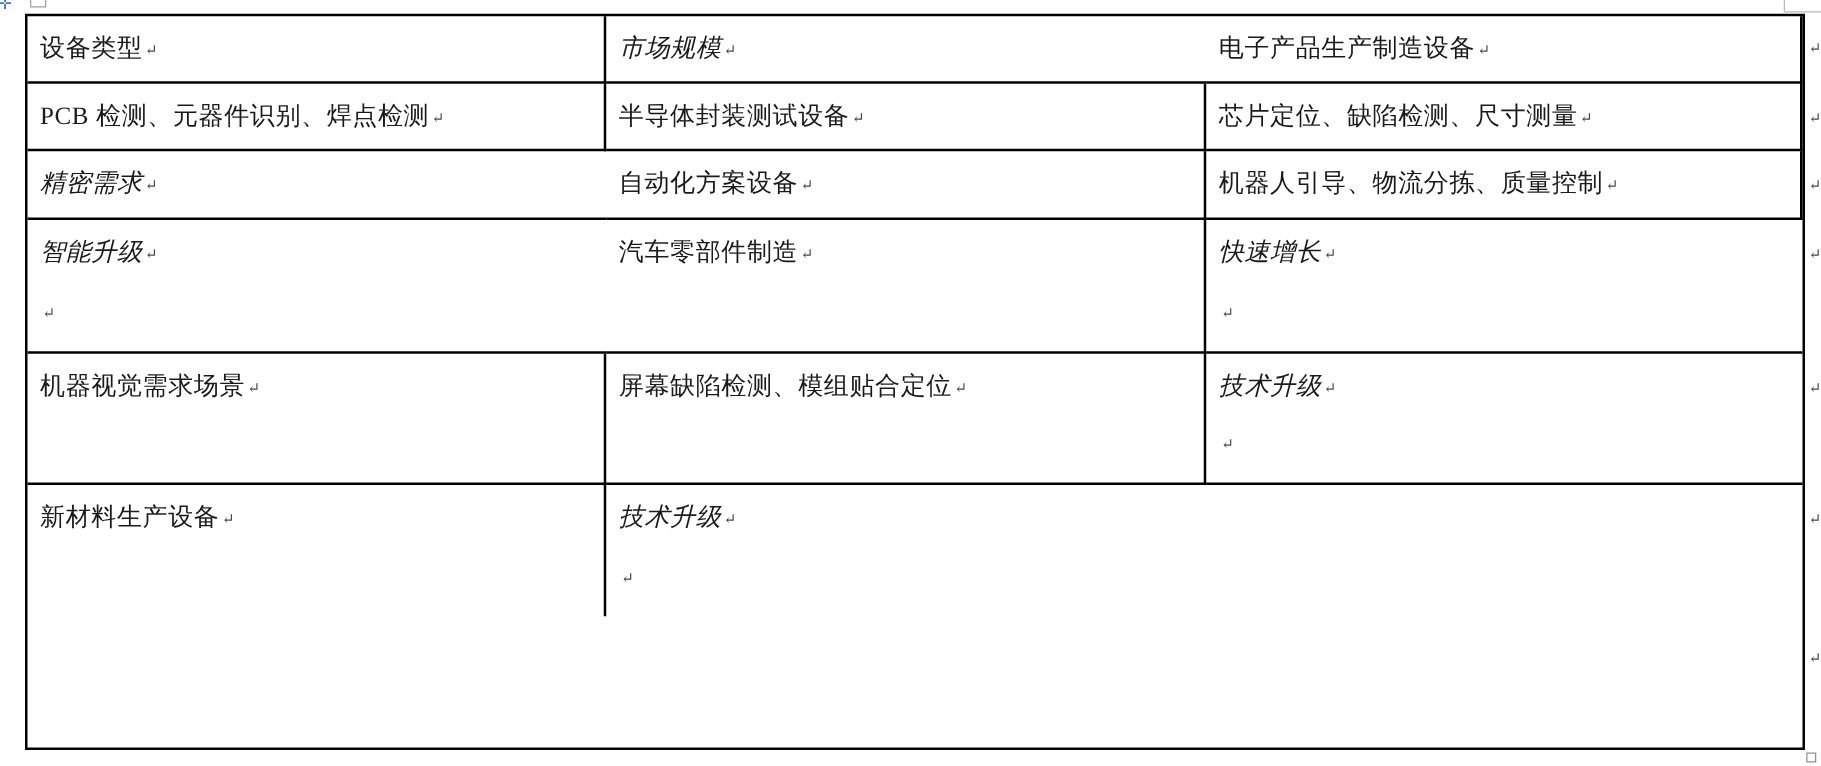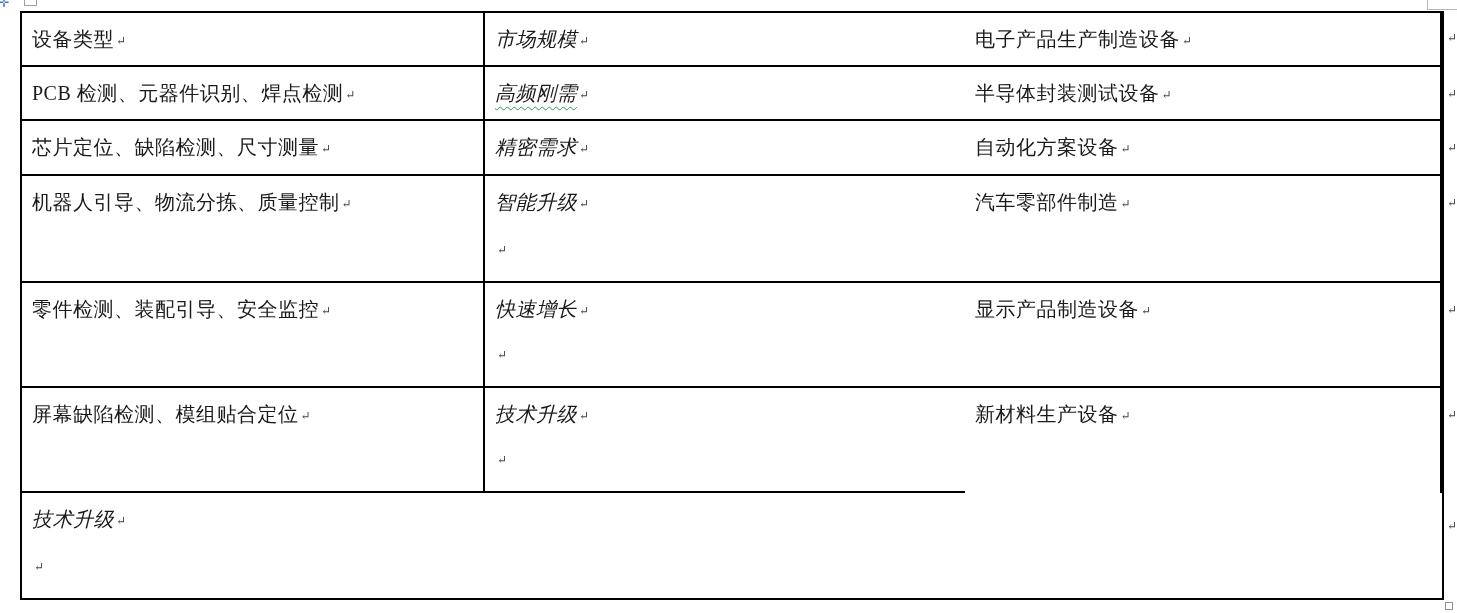--- a/index.html
+++ b/index.html
@@ -148,23 +148,20 @@
     <div class="cell c2">
       <span>市场规模</span><span class="pm">↵</span>
     </div>
 
     <div class="cell c0">
       <span>电子产品生产制造设备</span><span class="pm">↵</span>
     </div>
     <div class="cell c1">
       <span>PCB 检测、元器件识别、焊点检测</span><span class="pm">↵</span>
     </div>
-    <div class="cell c2">
-      <span class="grammar" style="text-decoration-color:#2f9e4f">高频刚需</span><span class="pm">↵</span>
-    </div>
 
     <div class="cell c0">
       <span>半导体封装测试设备</span><span class="pm">↵</span>
     </div>
     <div class="cell c1">
       <span>芯片定位、缺陷检测、尺寸测量</span><span class="pm">↵</span>
     </div>
     <div class="cell c2">
       <span>精密需求</span><span class="pm">↵</span>
     </div>
@@ -176,30 +173,27 @@
       <span>机器人引导、物流分拣、质量控制</span><span class="pm">↵</span>
     </div>
     <div class="cell c2">
       <span>智能升级</span><span class="pm">↵</span>
       <span class="pm empty">↵</span>
     </div>
 
     <div class="cell c0">
       <span>汽车零部件制造</span><span class="pm">↵</span>
     </div>
-    <div class="cell c1">
-      <span>零件检测、装配引导、安全监控</span><span class="pm">↵</span>
-    </div>
     <div class="cell c2">
       <span>快速增长</span><span class="pm">↵</span>
       <span class="pm empty">↵</span>
     </div>
 
     <div class="cell c0">
-      <span>显示产品制造设备</span><span class="pm">↵</span>
+      <span>机器视觉需求场景</span><span class="pm">↵</span>
     </div>
     <div class="cell c1">
       <span>屏幕缺陷检测、模组贴合定位</span><span class="pm">↵</span>
     </div>
     <div class="cell c2">
       <span>技术升级</span><span class="pm">↵</span>
       <span class="pm empty">↵</span>
     </div>
 
     <div class="cell c0 row-last">

